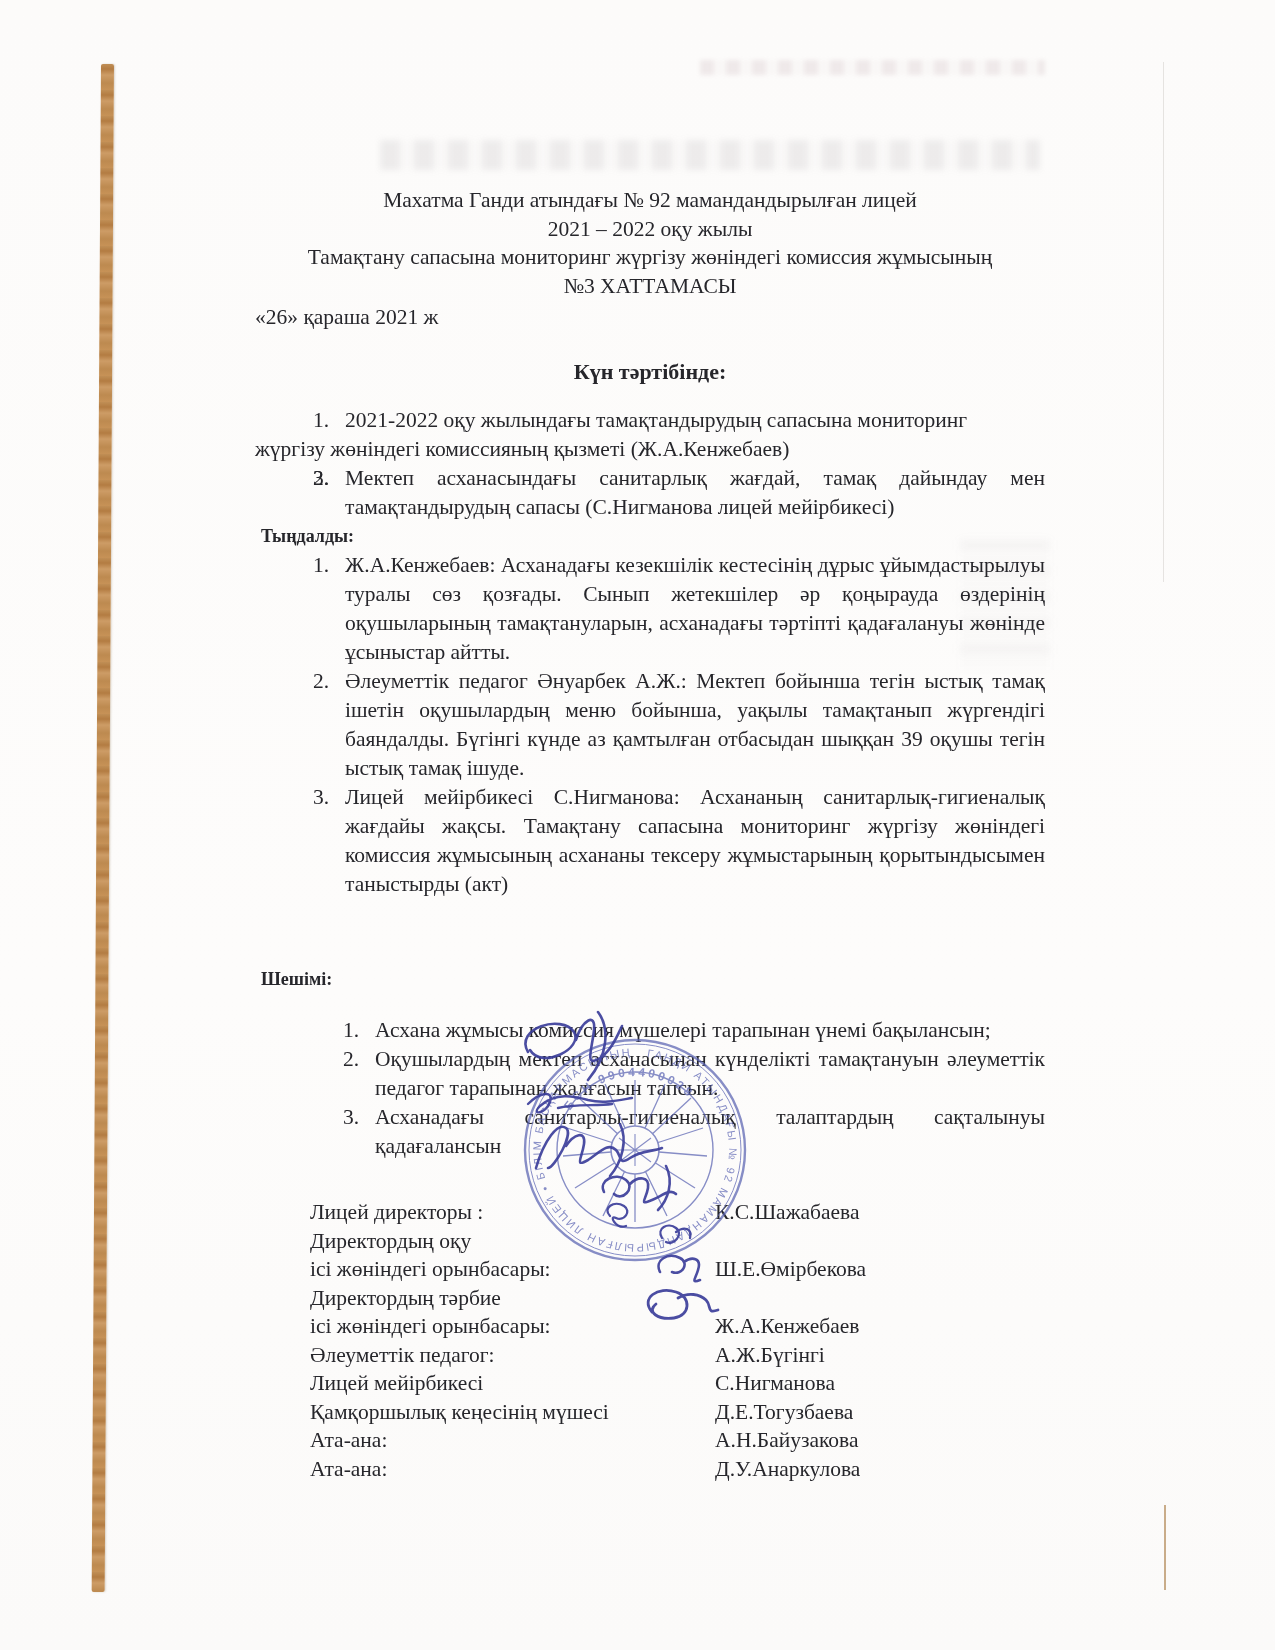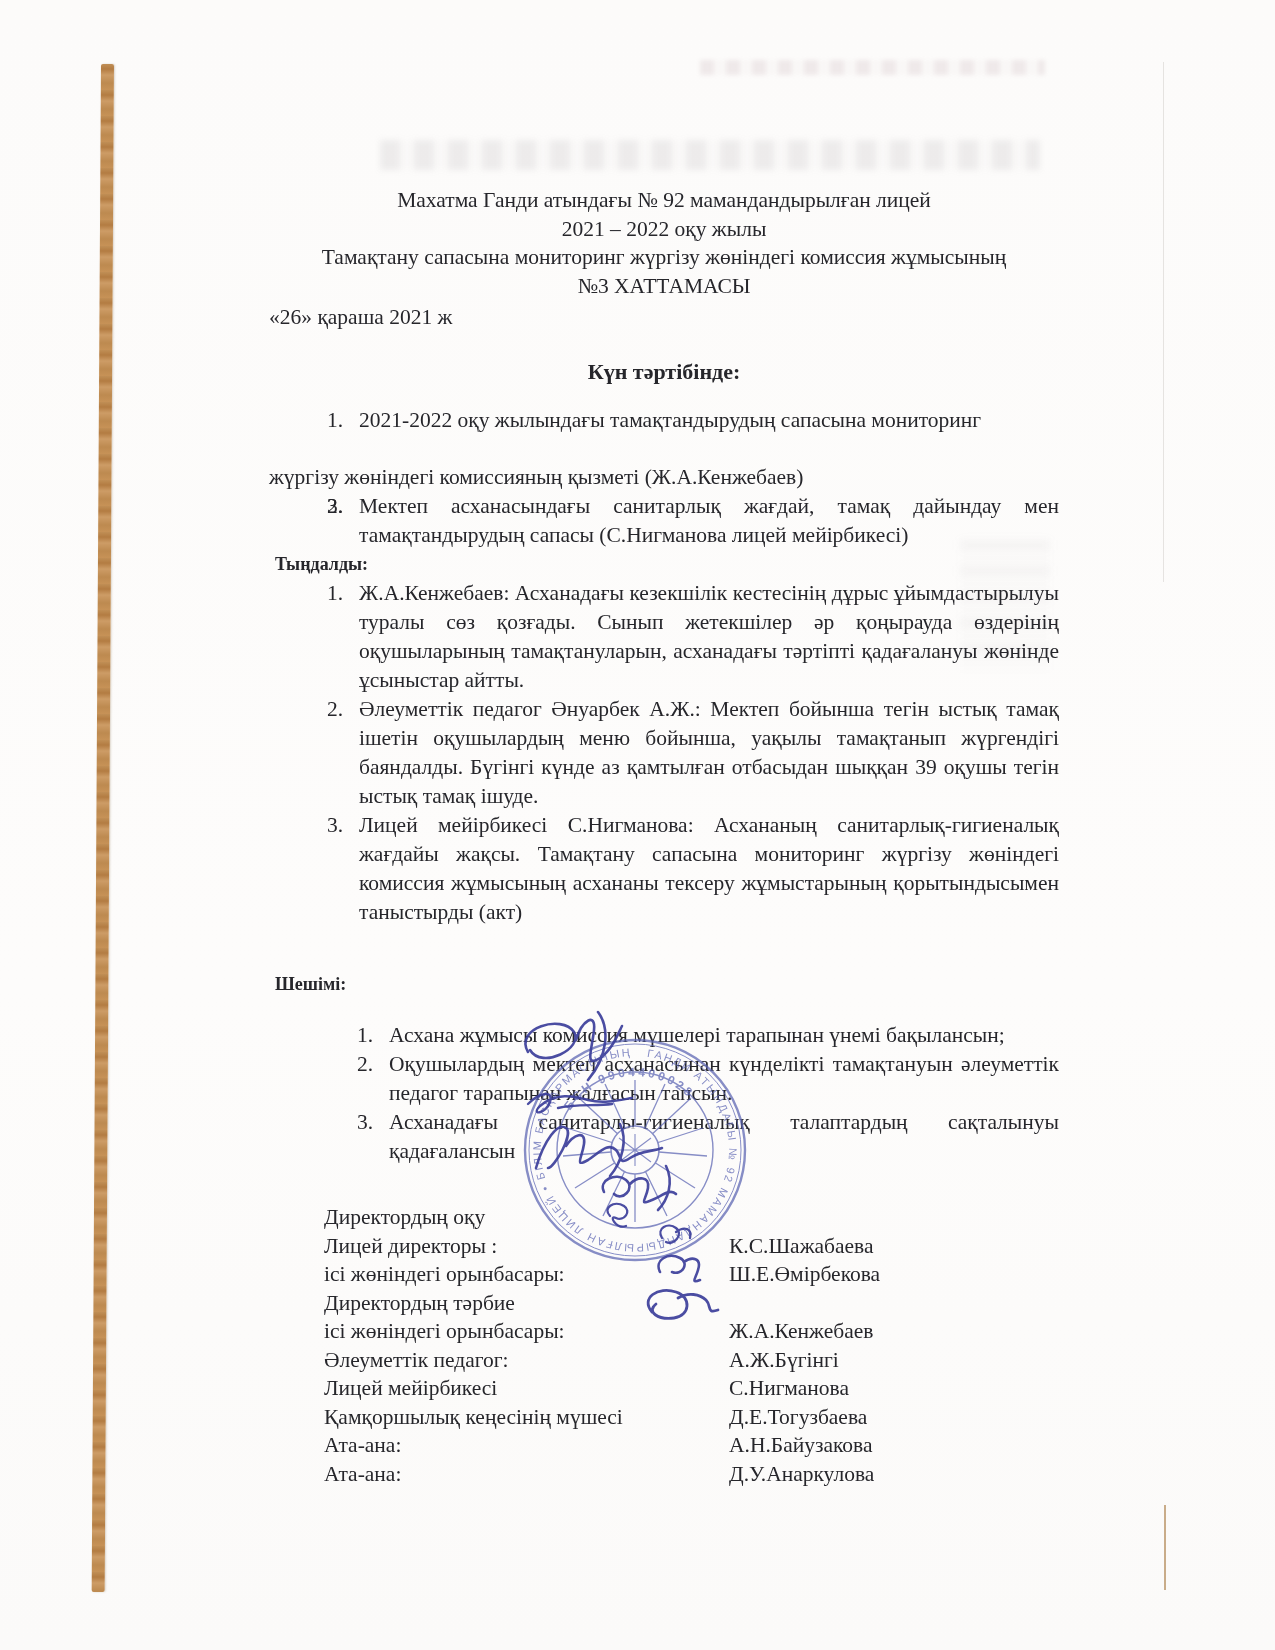--- a/index.html
+++ b/index.html
@@ -23,34 +23,34 @@
     filter:blur(2px);}
   .bleed2{position:absolute;left:380px;top:140px;width:660px;height:30px;
     background:repeating-linear-gradient(90deg,rgba(120,115,125,.11) 0 20px,rgba(120,115,125,.02) 20px 34px);
     filter:blur(3px);}
   .bleed3{position:absolute;left:960px;top:540px;width:90px;height:130px;
     background:repeating-linear-gradient(180deg,rgba(120,115,125,.06) 0 10px,rgba(120,115,125,.01) 10px 26px);
     filter:blur(4px);}
   .paper-edge{position:absolute;left:1163px;top:62px;width:1px;height:520px;background:rgba(150,140,130,.22);}
   .edge-tan{position:absolute;left:1164px;top:1505px;width:2px;height:85px;background:#b89263;opacity:.75;}
 
-  .content{position:absolute;left:269px;top:186px;width:790px;font-size:21.5px;line-height:29px;}
+  .content{position:absolute;left:255px;top:186px;width:790px;font-size:21.5px;line-height:29px;}
 
   .title-block{text-align:center;line-height:28.5px;}
   .title-line{white-space:nowrap;}
   .date-line{margin-top:3px;}
 
   .h-center{font-weight:bold;text-align:center;margin:25px 0 20px 0;font-size:22px;}
   .h-left{font-weight:bold;margin:0 0 0 6px;font-size:18px;}
-  .h-left.decision{margin-top:43px;margin-bottom:22px;}
+  .h-left.decision{margin-top:66px;margin-bottom:22px;}
 
   .num-abs{position:absolute;}
   .agenda-item1{position:relative;padding-left:90px;}
   .agenda-item1 .num-abs{left:58px;}
-  .agenda-cont{padding-left:0;margin-top:28px;}
+  .agenda-cont{padding-left:0;}
   .hang{position:relative;padding-left:90px;text-align:justify;}
   .hang .num-abs{left:58px;}
   .hang2{position:relative;padding-left:120px;text-align:justify;}
   .hang2 .num-abs{left:88px;}
 
   .sign-block{margin-top:37px;}
   .sig-row{display:flex;height:28.5px;align-items:baseline;}
   .sig-role{width:405px;padding-left:55px;flex:0 0 auto;}
   .sig-name{flex:0 0 auto;}
 
@@ -121,26 +121,26 @@
       <span class="num-abs">2.</span>
       <span>Оқушылардың мектеп асханасынан күнделікті тамақтануын әлеуметтік педагог тарапынан жалғасын тапсын.</span>
     </div>
     <div class="hang2">
       <span class="num-abs">3.</span>
       <span>Асханадағы санитарлы-гигиеналық талаптардың сақталынуы қадағалансын</span>
     </div>
 
     <div class="sign-block">
       <div class="sig-row">
+        <span class="sig-role">Лицей директоры :</span>
+        <span class="sig-name">К.С.Шажабаева</span>
+      </div>
+      <div class="sig-row">
         <span class="sig-role">Директордың  оқу</span>
         <span class="sig-name"></span>
-      </div>
-      <div class="sig-row">
-        <span class="sig-role">Лицей директоры :</span>
-        <span class="sig-name">К.С.Шажабаева</span>
       </div>
       <div class="sig-row">
         <span class="sig-role">ісі жөніндегі орынбасары:</span>
         <span class="sig-name">Ш.Е.Өмірбекова</span>
       </div>
       <div class="sig-row">
         <span class="sig-role">Директордың  тәрбие</span>
         <span class="sig-name"></span>
       </div>
       <div class="sig-row">

